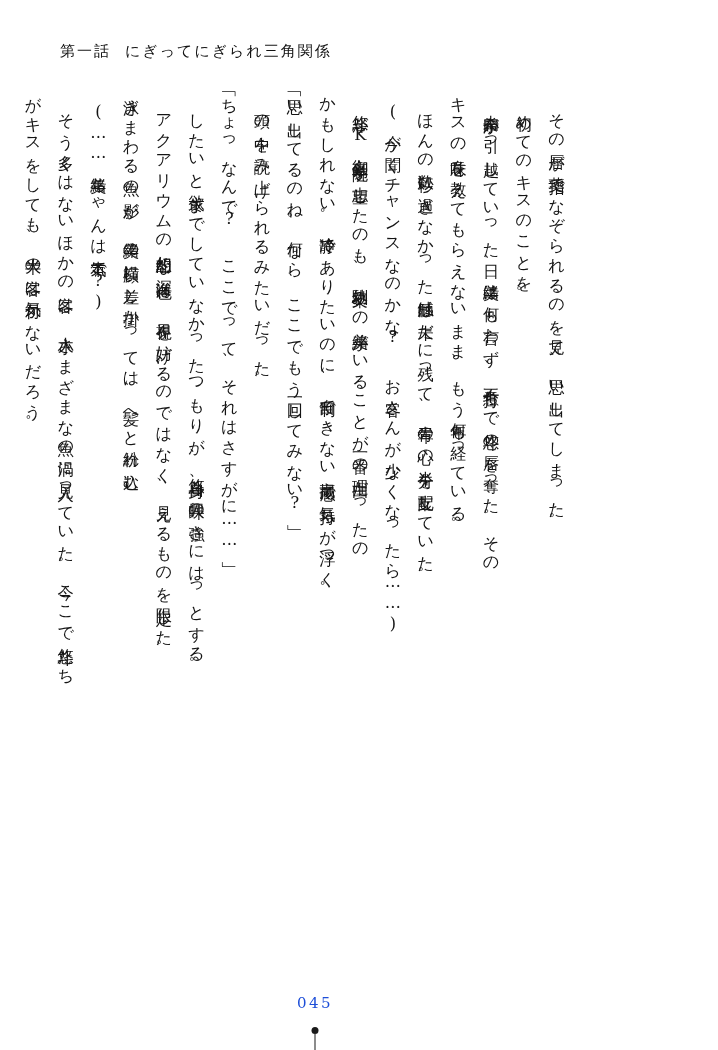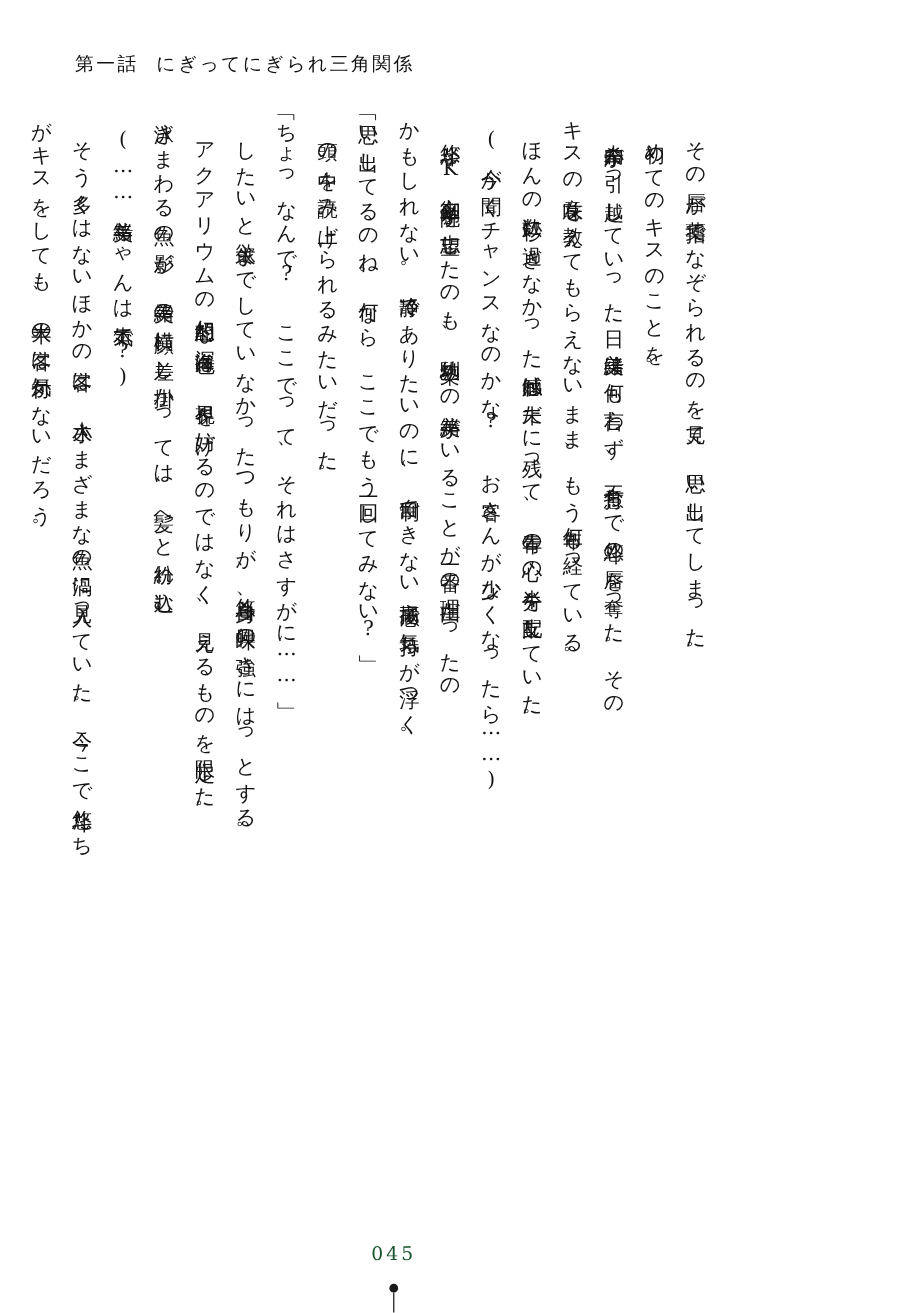--- a/index.html
+++ b/index.html
@@ -60,21 +60,21 @@
   }
   
   #page-number {
     position: absolute;
     bottom: 38px;
     left: 0;
     width: 100%;
     text-align: center;
     font-size: 15px;
     letter-spacing: 2.5px;
-    color: #14532d;
+    color: #1d4ed8;
     font-family: "DejaVu Serif", "Liberation Serif", serif;
   }
   #page-marker {
     position: absolute;
     bottom: 16px;
     left: 50%;
     transform: translateX(-50%);
     width: 7px;
     height: 7px;
     border-radius: 50%;

